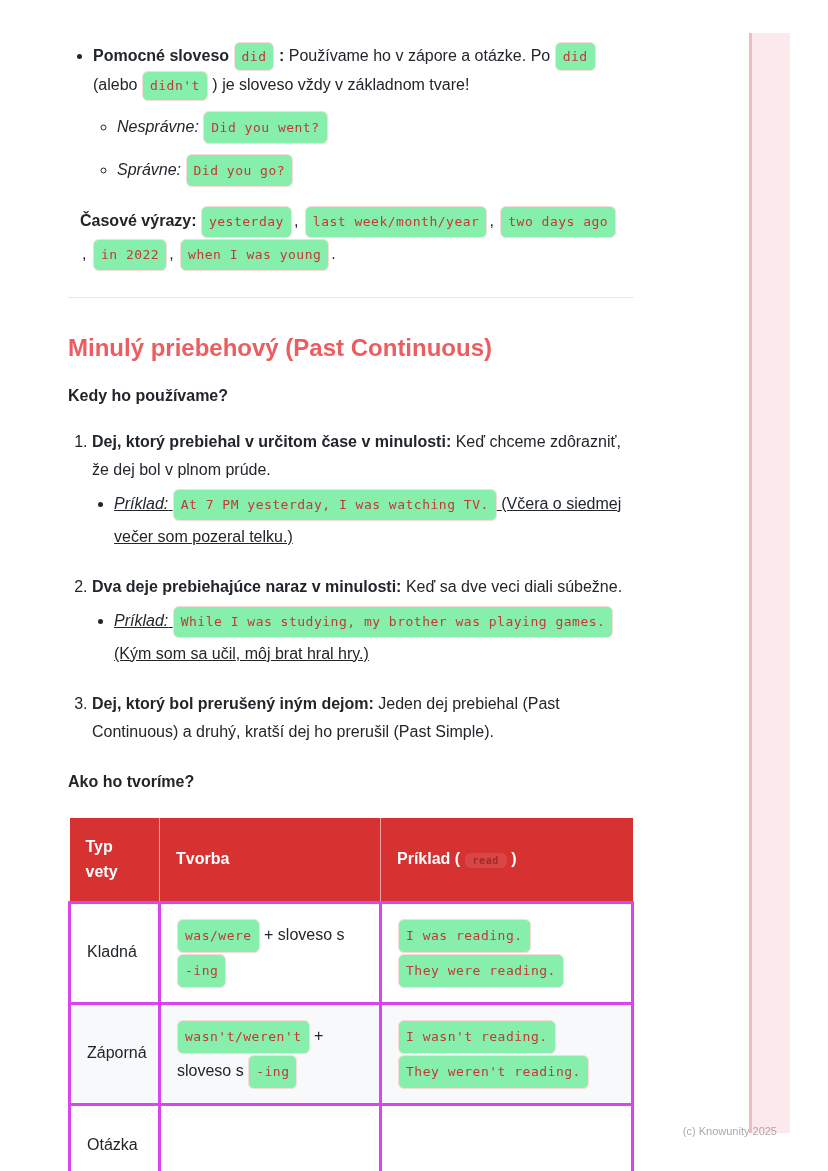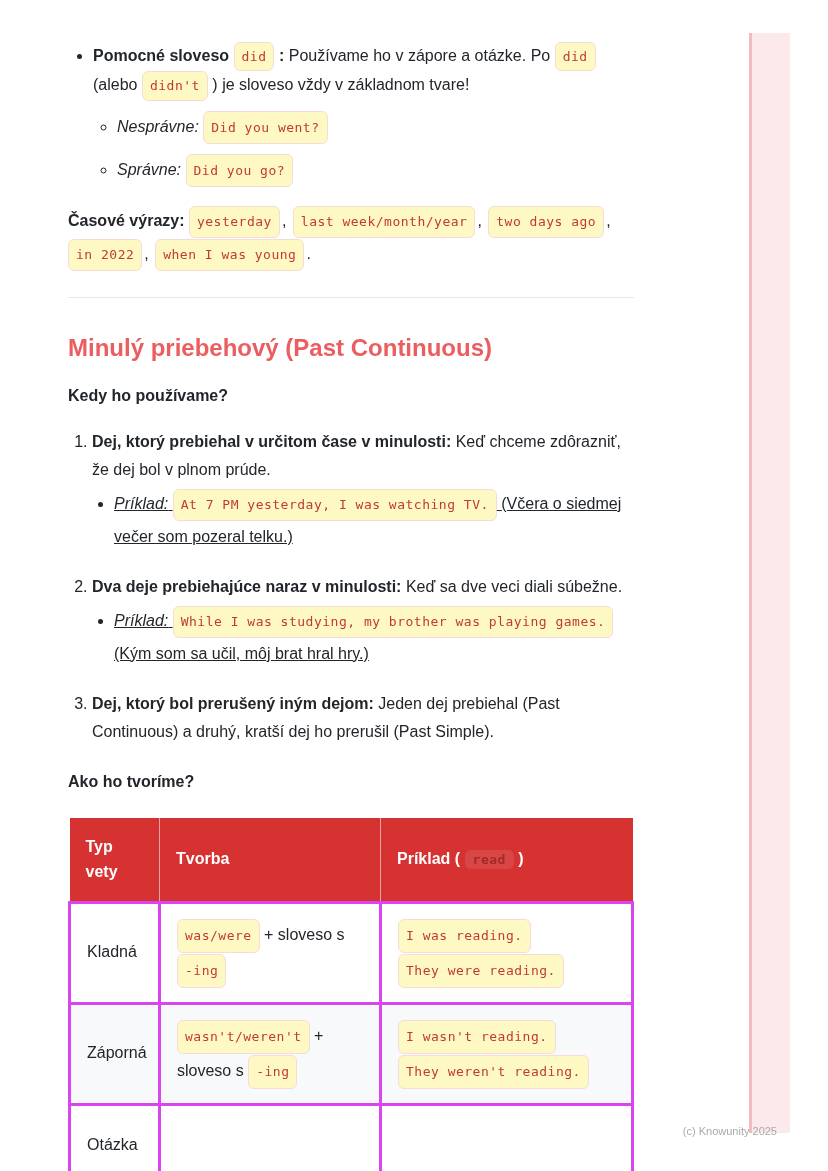--- a/index.html
+++ b/index.html
@@ -23,34 +23,34 @@
   .content {
     position: absolute;
     left: 68px; top: 26px;
     width: 566px;
     z-index: 2;
   }
   .code {
     font-family: "DejaVu Sans Mono", monospace;
     font-size: 13px;
     color: #c13a36;
-    background: #fef9c3;
+    background: #86efac;
     border: 1px solid #f5dcd9;
     border-radius: 6px;
     padding: 2px 7px;
     letter-spacing: 0.5px;
     white-space: nowrap;
     display: inline-block;
     vertical-align: baseline;
   }
   .main-list { list-style: disc; padding-left: 25px; margin: 16px 0 18px; }
   .main-list > li { line-height: 1.8; }
   .sub-list { list-style: circle; padding-left: 24px; margin: 8px 0 0; }
   .sub-list > li { margin-top: 9px; line-height: 2.1; }
-  .para { line-height: 2.0; margin: 18px 0; }
+  .para { line-height: 2.0; margin: 18px 12px; }
   .bold-label { font-weight: bold; margin: 20px 0; line-height: 1.5; }
   .italic { font-style: italic; }
   hr.divider { border: none; border-top: 1px solid #e7e8ea; margin: 26px 0 0; }
   h2.section-heading {
     color: #ec5d60;
     font-size: 24px;
     font-weight: bold;
     margin: 34px 0 20px;
     line-height: 1.3;
   }
@@ -82,21 +82,21 @@
     border: 3px solid #d946ef;
     padding: 14px 16px;
     height: 83px;
     vertical-align: middle;
     line-height: 2.15;
     margin-left: 16px;
   }
   table.grammar-table tbody tr.alt { background: #f8f9fa; }
   .hdr-code {
     font-family: "DejaVu Sans Mono", monospace;
-    font-size: 13px;
+    font-size: 10px;
     color: #a32a28;
     background: rgba(255,255,255,0.10);
     border-radius: 6px;
     padding: 2px 8px;
     letter-spacing: 0.5px;
   }
   .cell-code-gap { margin-right: 6px; }
   .watermark {
     position: absolute;
     top: 1125px;

